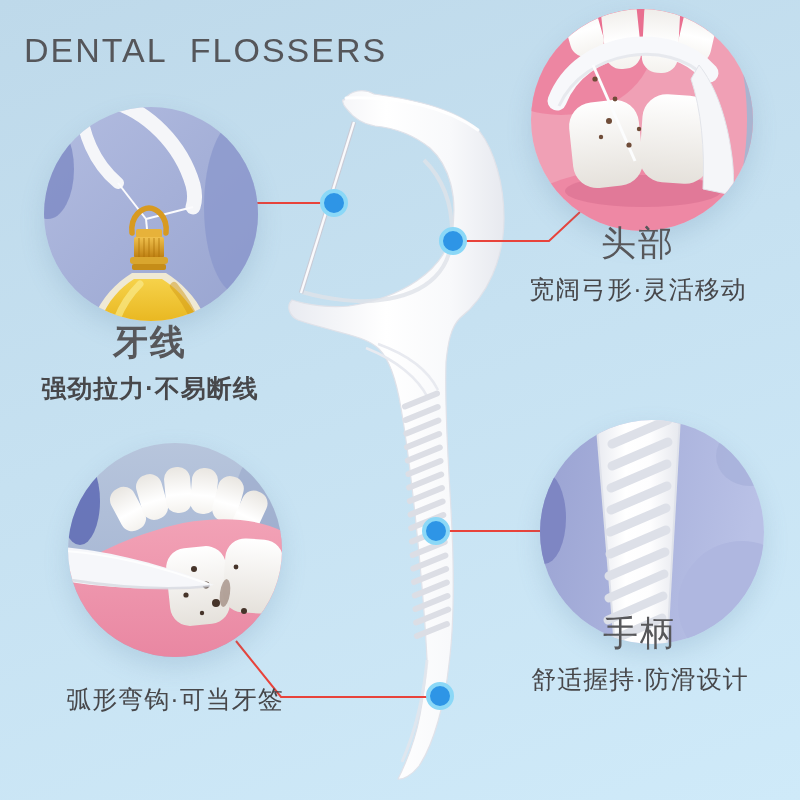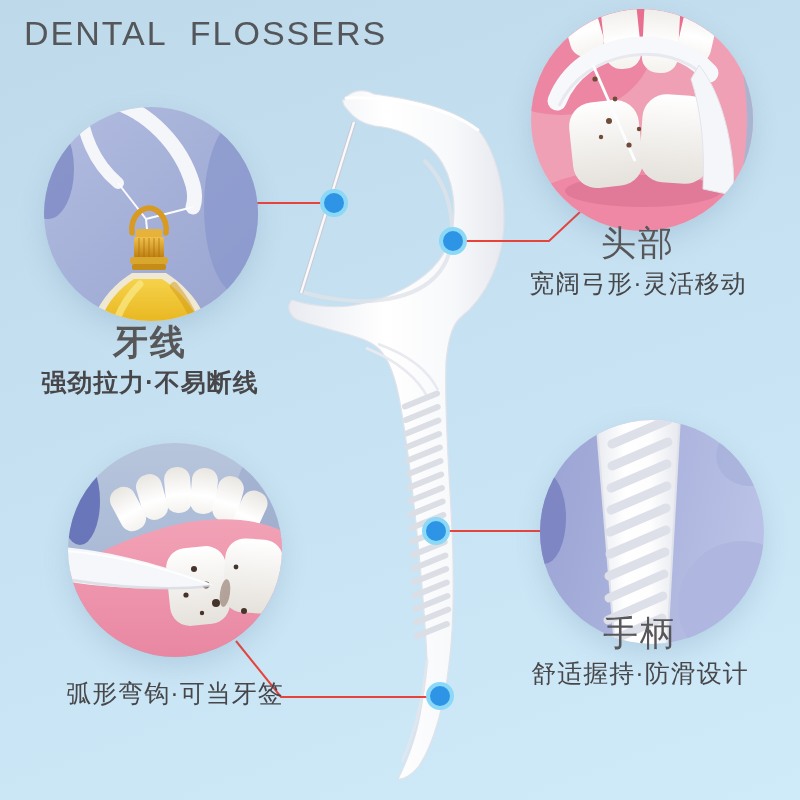--- a/index.html
+++ b/index.html
@@ -2,31 +2,31 @@
 <html><head>
 <meta charset="utf-8">
 <style>
   html,body{margin:0;padding:0;background:#e8eef2;}
   .stage{
     position:relative;width:800px;height:800px;overflow:hidden;
     background:linear-gradient(160deg,#bed9ea 0%,#c6e1f1 45%,#cfeaf9 100%);
     font-family:"Liberation Sans","DejaVu Sans",sans-serif;
   }
   .page-title{
-    position:absolute;left:24px;top:14px;
+    position:absolute;left:24px;top:31px;
     font-size:34px;color:#55565a;letter-spacing:2px;word-spacing:12px;font-weight:400;
   }
   .bubble{
     position:absolute;border-radius:50%;overflow:hidden;
     box-shadow:0 10px 24px rgba(102,136,170,.22);
   }
   .bubble svg{display:block;}
   .callout-text{position:absolute;text-align:center;}
   .callout-label{font-size:35px;color:#57575a;line-height:38px;letter-spacing:2px;}
-  .callout-desc{font-size:25px;color:#47474a;line-height:30px;margin-top:6px;letter-spacing:1px;}
+  .callout-desc{font-size:25px;color:#47474a;line-height:30px;margin-top:12px;letter-spacing:1px;}
   .main-art{position:absolute;left:0;top:0;}
 </style>
 </head>
 <body>
 
 <div class="stage">
 
   <div class="page-title">DENTAL FLOSSERS</div>
 
   <svg class="main-art" width="800" height="800" viewBox="0 0 800 800">

